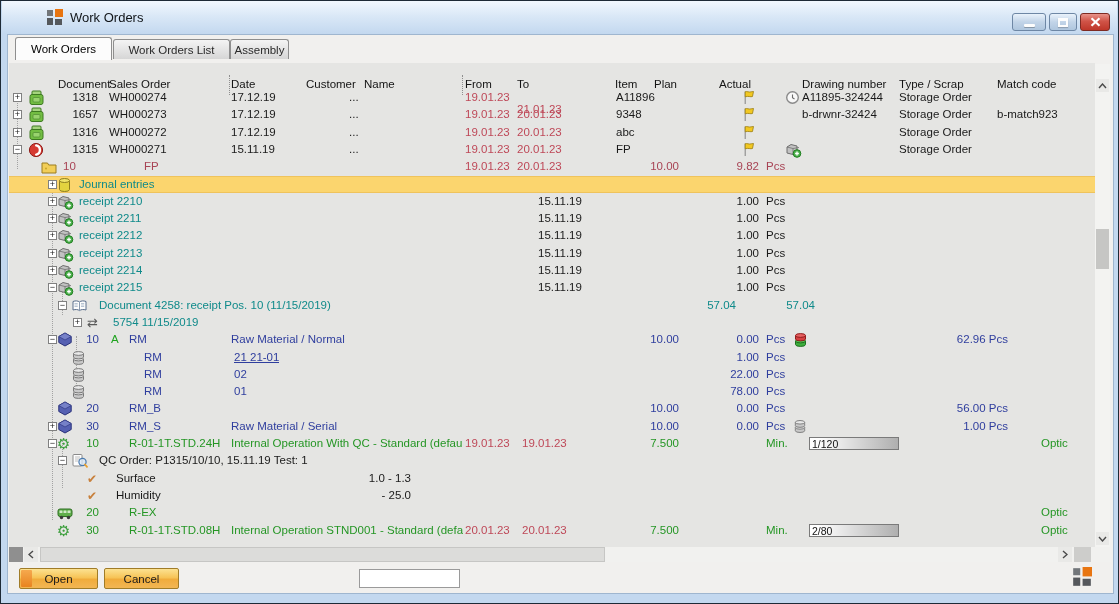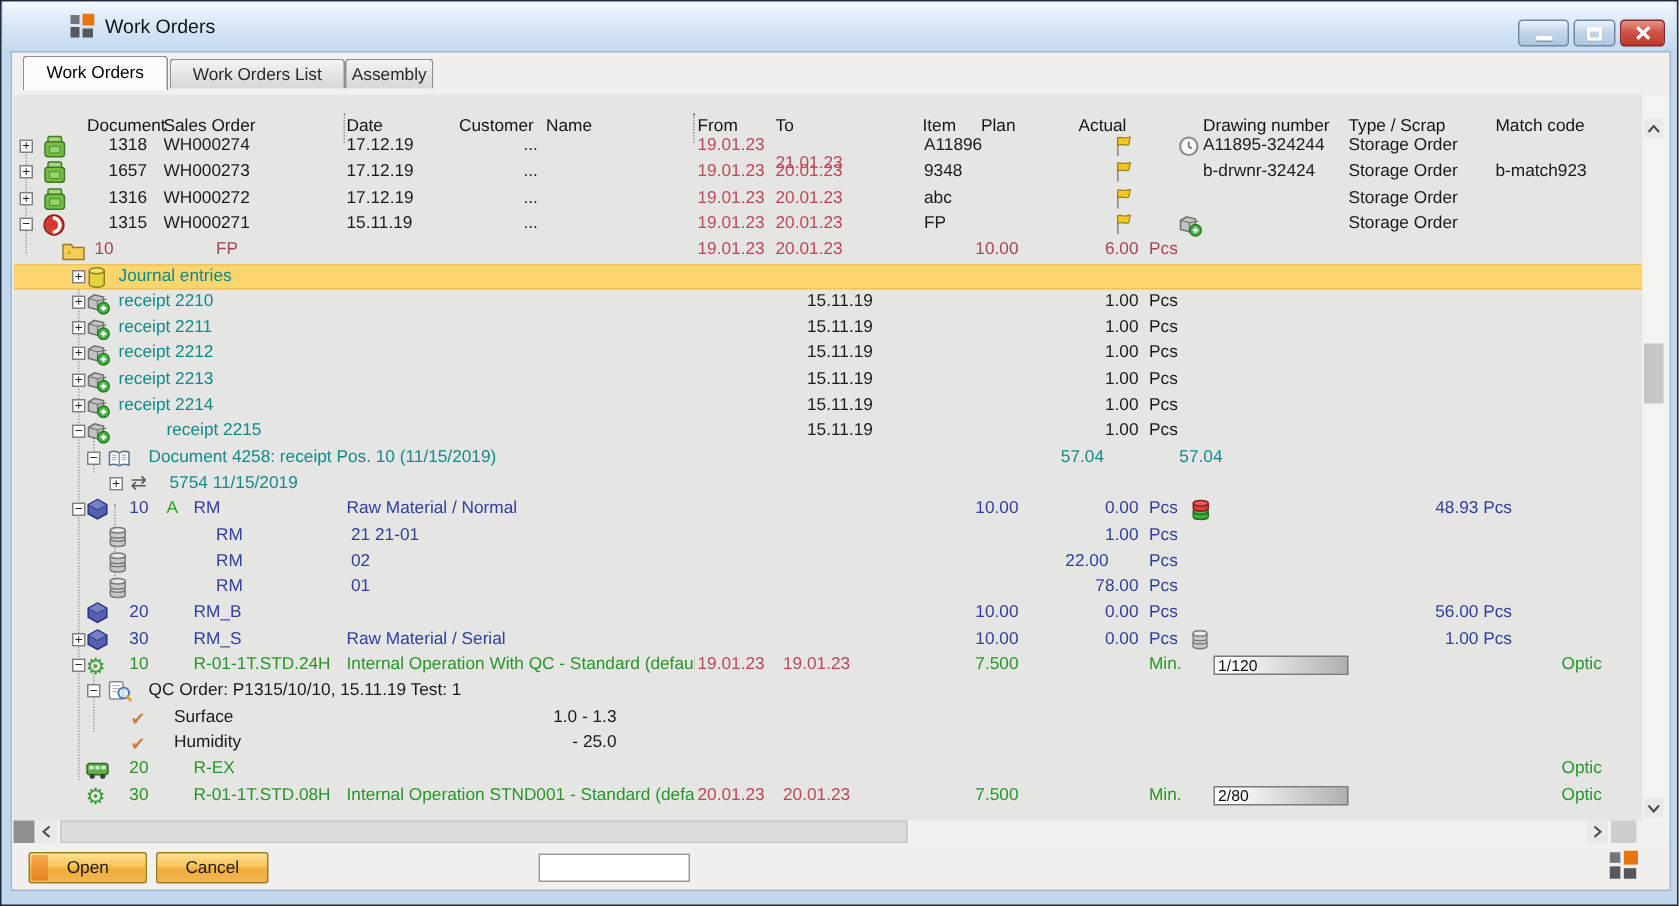--- a/index.html
+++ b/index.html
@@ -254,21 +254,21 @@
           <svg width="16" height="14" viewBox="0 0 16 14">
             <path d="M1 3 h5.5 l1.2 2 H15 v8 H1 Z" fill="#F2CE58" stroke="#9A7C20"></path>
             <circle cx="5" cy="8.5" r="1" fill="#C8A428"></circle>
           </svg>
         </div>
         <div class="cell" style="color: rgb(168, 68, 85); left: 54px;">10</div>
         <div class="cell" style="color: rgb(168, 68, 85); left: 135px;">FP</div>
         <div class="cell" style="color: rgb(190, 71, 87); left: 456px;">19.01.23</div>
         <div class="cell" style="color: rgb(190, 71, 87); left: 508px;">20.01.23</div>
         <div class="cell" style="color: rgb(168, 68, 85); left: 580px; width: 90px; text-align: right;">10.00</div>
-        <div class="cell" style="color: rgb(168, 68, 85); left: 660px; width: 90px; text-align: right;">6.00</div>
+        <div class="cell" style="color: rgb(168, 68, 85); left: 660px; width: 90px; text-align: right;">9.82</div>
         <div class="cell" style="color: rgb(168, 68, 85); left: 757px;">Pcs</div>
       </div>
       <div class="row hl" style="top: 113px;">
         <div class="xp" style="left: 39px;">+</div>
         <div class="icn" style="left: 48px;">
           <svg width="15" height="16" viewBox="0 0 15 16">
             <path d="M2.5 3.5 v9 a5 2 0 0 0 10 0 v-9" fill="#E3D33F" stroke="#8E7E1E"></path>
             <ellipse cx="7.5" cy="3.5" rx="5" ry="2" fill="#F0E468" stroke="#8E7E1E"></ellipse>
           </svg>
         </div>
@@ -352,21 +352,21 @@
       <div class="row" style="top: 216px;">
         <div class="xp" style="left: 39px;">−</div>
         <div class="icn" style="left: 48px;">
           <svg width="17" height="16" viewBox="0 0 17 16">
             <path d="M2 5 l4-2.5 6 1.5 v6 l-4 2.5 -6-1.5 Z" fill="#C2C2C2" stroke="#6E6E6E"></path>
             <path d="M2 5 l6 1.5 6-1 M8 6.5 V13" fill="none" stroke="#6E6E6E" stroke-width="0.8"></path>
             <circle cx="12" cy="11.5" r="3.8" fill="#4CB04C" stroke="#1E7E1E"></circle>
             <path d="M12 9.6 v3.8 M10.1 11.5 h3.8" stroke="#FFFFFF" stroke-width="1.3"></path>
           </svg>
         </div>
-        <div class="cell" style="color: rgb(15, 138, 138); left: 70px; margin-left: 32px;">receipt 2215</div>
+        <div class="cell" style="color: rgb(15, 138, 138); left: 70px;">receipt 2215</div>
         <div class="cell" style="color: rgb(26, 26, 26); left: 529px;">15.11.19</div>
         <div class="cell" style="color: rgb(26, 26, 26); left: 660px; width: 90px; text-align: right;">1.00</div>
         <div class="cell" style="color: rgb(26, 26, 26); left: 757px;">Pcs</div>
       </div>
       <div class="row" style="top: 234px;">
         <div class="xp" style="left: 49px;">−</div>
         <div class="icn" style="left: 62px;">
           <svg width="17" height="14" viewBox="0 0 17 14">
             <path d="M2 2.5 C4.5 1.5 7 1.8 8.5 3 C10 1.8 12.5 1.5 15 2.5 V11 C12.5 10.2 10 10.4 8.5 11.6 C7 10.4 4.5 10.2 2 11 Z" fill="#FDFDFD" stroke="#5A6E8C"></path>
             <path d="M8.5 3 V11.6" stroke="#8A9AB0"></path>
@@ -404,52 +404,52 @@
             </g>
           </svg>
         </div>
         <div class="cell" style="color: rgb(47, 62, 158); left: 0px; width: 90px; text-align: right;">10</div>
         <div class="cell" style="color: rgb(31, 163, 31); left: 102px;">A</div>
         <div class="cell" style="color: rgb(47, 62, 158); left: 120px;">RM</div>
         <div class="cell" style="color: rgb(47, 62, 158); left: 222px; width: 232px;">Raw Material / Normal</div>
         <div class="cell" style="color: rgb(47, 62, 158); left: 580px; width: 90px; text-align: right;">10.00</div>
         <div class="cell" style="color: rgb(47, 62, 158); left: 660px; width: 90px; text-align: right;">0.00</div>
         <div class="cell" style="color: rgb(47, 62, 158); left: 757px;">Pcs</div>
-        <div class="cell" style="color: rgb(47, 62, 158); left: 909px; width: 90px; text-align: right;">48.93 Pcs</div>
+        <div class="cell" style="color: rgb(47, 62, 158); left: 909px; width: 90px; text-align: right;">62.96 Pcs</div>
       </div>
       <div class="row" style="top: 286px;">
         <div class="icn" style="left: 62px;">
           <svg width="15" height="16" viewBox="0 0 15 16">
             <g stroke="#7A7A7A">
               <path d="M2.5 9 v3.5 a5 1.9 0 0 0 10 0 v-3.5" fill="#C9C9C9"></path>
               <ellipse cx="7.5" cy="9" rx="5" ry="1.9" fill="#DFDFDF"></ellipse>
               <path d="M2.5 3.5 v3.5 a5 1.9 0 0 0 10 0 v-3.5" fill="#C9C9C9"></path>
               <ellipse cx="7.5" cy="3.5" rx="5" ry="1.9" fill="#E8E8E8"></ellipse>
             </g>
           </svg>
         </div>
         <div class="cell" style="color: rgb(47, 62, 158); left: 135px;">RM</div>
-        <div class="cell" style="color: rgb(47, 62, 158); left: 225px;">21 21-01</div>
+        <div class="cell" style="color: rgb(47, 62, 158); left: 225px; text-decoration: underline;">21 21-01</div>
         <div class="cell" style="color: rgb(47, 62, 158); left: 660px; width: 90px; text-align: right;">1.00</div>
         <div class="cell" style="color: rgb(47, 62, 158); left: 757px;">Pcs</div>
       </div>
       <div class="row" style="top: 303px;">
         <div class="icn" style="left: 62px;">
           <svg width="15" height="16" viewBox="0 0 15 16">
             <g stroke="#7A7A7A">
               <path d="M2.5 9 v3.5 a5 1.9 0 0 0 10 0 v-3.5" fill="#C9C9C9"></path>
               <ellipse cx="7.5" cy="9" rx="5" ry="1.9" fill="#DFDFDF"></ellipse>
               <path d="M2.5 3.5 v3.5 a5 1.9 0 0 0 10 0 v-3.5" fill="#C9C9C9"></path>
               <ellipse cx="7.5" cy="3.5" rx="5" ry="1.9" fill="#E8E8E8"></ellipse>
             </g>
           </svg>
         </div>
         <div class="cell" style="color: rgb(47, 62, 158); left: 135px;">RM</div>
         <div class="cell" style="color: rgb(47, 62, 158); left: 225px;">02</div>
-        <div class="cell" style="color: rgb(47, 62, 158); left: 640px; width: 90px; text-align: right;">22.00</div>
+        <div class="cell" style="color: rgb(47, 62, 158); left: 660px; width: 90px; text-align: right;">22.00</div>
         <div class="cell" style="color: rgb(47, 62, 158); left: 757px;">Pcs</div>
       </div>
       <div class="row" style="top: 320px;">
         <div class="icn" style="left: 62px;">
           <svg width="15" height="16" viewBox="0 0 15 16">
             <g stroke="#7A7A7A">
               <path d="M2.5 9 v3.5 a5 1.9 0 0 0 10 0 v-3.5" fill="#C9C9C9"></path>
               <ellipse cx="7.5" cy="9" rx="5" ry="1.9" fill="#DFDFDF"></ellipse>
               <path d="M2.5 3.5 v3.5 a5 1.9 0 0 0 10 0 v-3.5" fill="#C9C9C9"></path>
               <ellipse cx="7.5" cy="3.5" rx="5" ry="1.9" fill="#E8E8E8"></ellipse>

